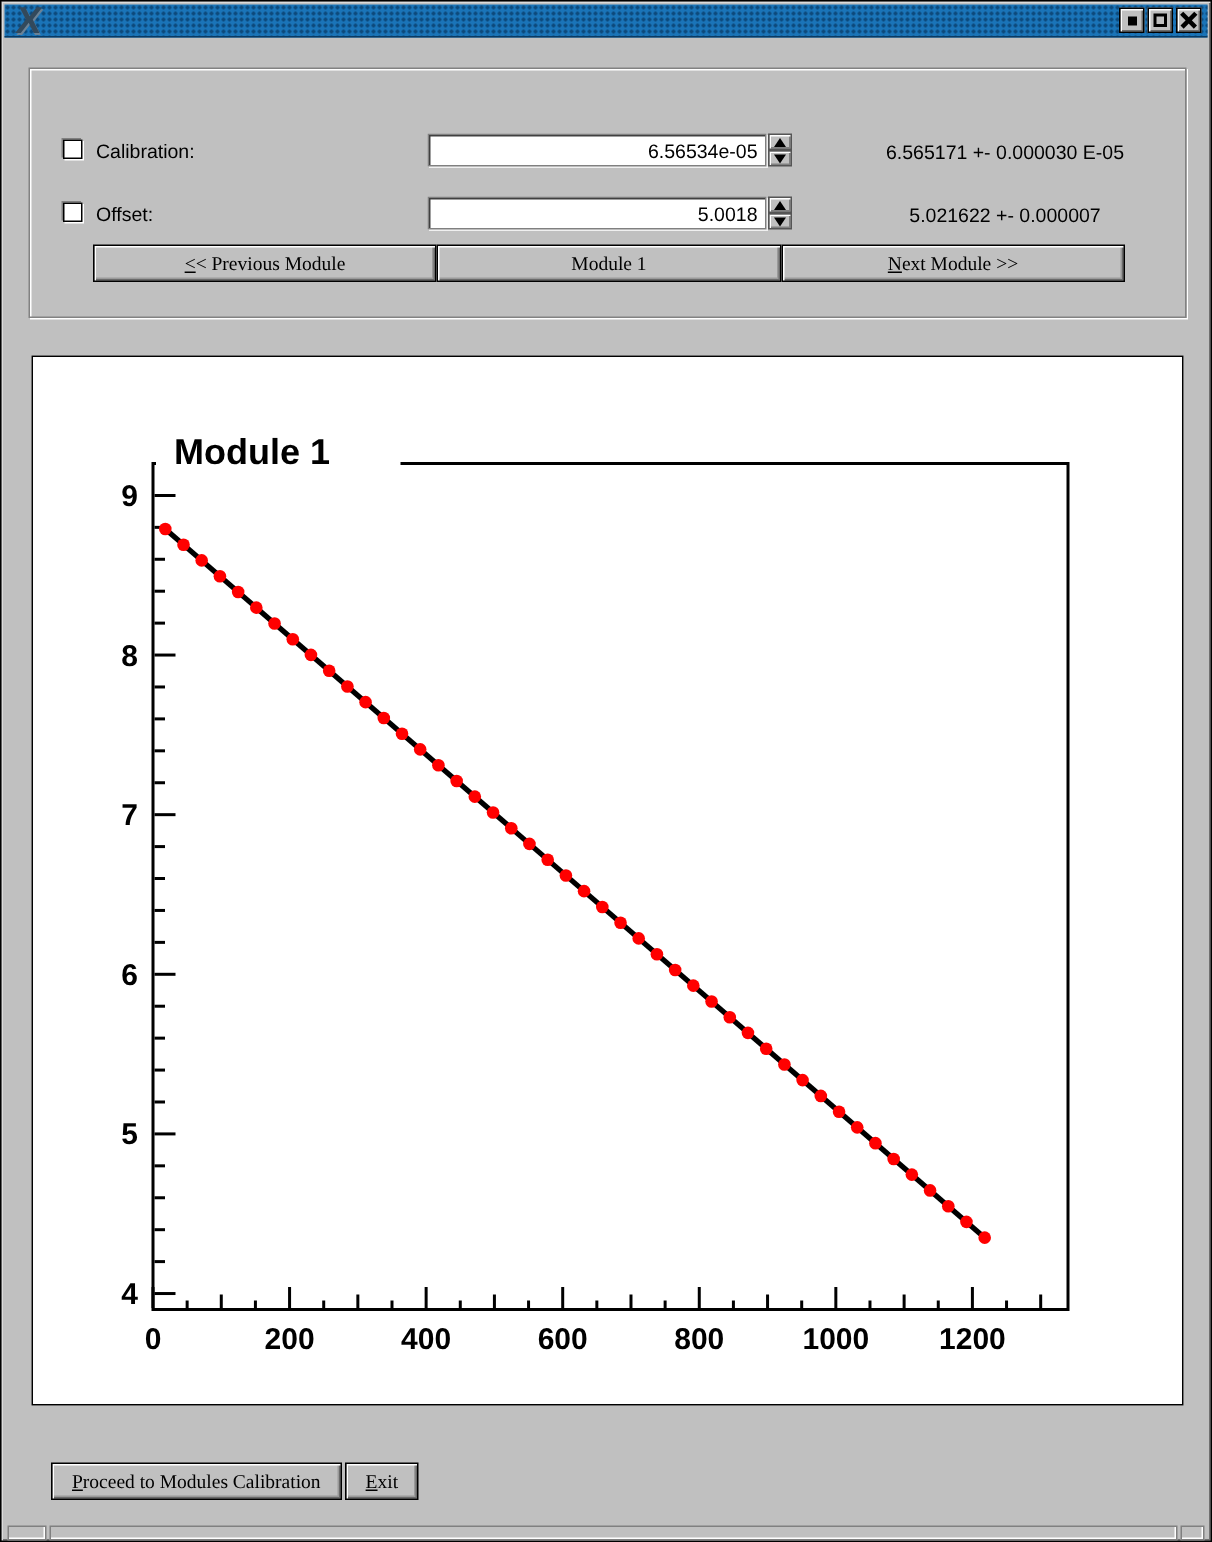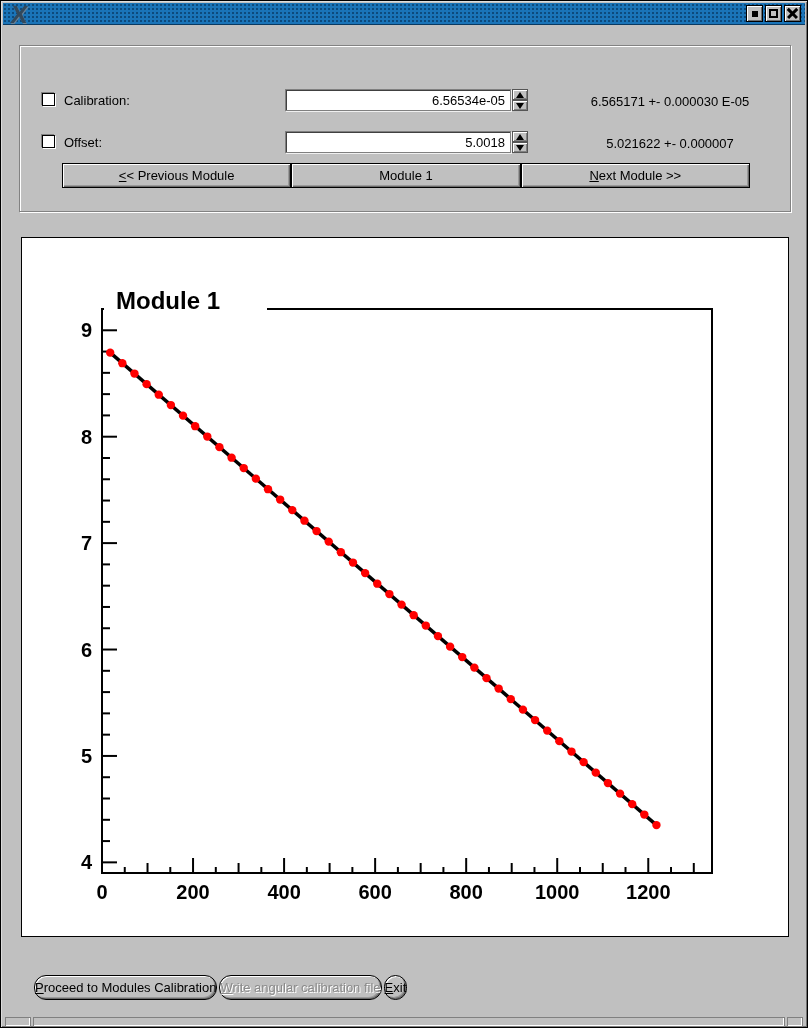--- a/index.html
+++ b/index.html
@@ -77,37 +77,37 @@
   .result-text {
     position:absolute; left:530px; top:6px; width:240px;
     font-size:13px; color:#000; text-align:center; white-space:nowrap;
   }
   
   .nav-row { position:absolute; left:42px; top:117px; width:688px; height:25px; display:flex; }
   .btn {
     background:#c0c0c0; border:1px solid #000;
     box-shadow: inset 1px 1px 0 #fff, inset -1px -1px 0 #6a6a6a, inset -2px -2px 0 #9a9a9a;
     font-size:13px; color:#000; display:flex; align-items:center; justify-content:center;
-    font-family:Liberation Sans, sans-serif; white-space:nowrap;
+    font-family:Liberation Serif, serif; white-space:nowrap;
   }
   .nav-btn { flex:1 1 0; height:25px; }
   .mnemonic { text-decoration:underline; }
 
   
   .chart-canvas {
     position:absolute; left:20px; top:236px; width:768px; height:700px;
     background:#fff; border:1px solid #000;
   }
   .chart-canvas svg { position:absolute; left:0; top:0; }
   .tick { font:bold 20px "Liberation Sans","DejaVu Sans",sans-serif; fill:#000; }
   .charttitle { font:bold 24px "Liberation Sans","DejaVu Sans",sans-serif; fill:#000; }
 
   
   .footer { position:absolute; left:33px; top:974px; height:25px; display:flex; gap:2px; }
-  .footer .btn { padding:0 0; height:25px;border-radius:12px; }
+  .footer .btn { padding:0 13px; height:25px; }
   .btn.disabled { color:#8a8a8a; text-shadow:1px 1px 0 #ffffff; }
 
   
   .statusbar { position:absolute; left:4px; right:4px; top:1016px; height:10px; display:flex; gap:2px; }
   .status-cell {
     background:#c0c0c0; border:1px solid #808080;
     box-shadow: inset -1px -1px 0 #fff; height:10px;
   }
   .status-left { width:26px; } .status-mid { flex:1; } .status-grip { width:16px; }
 </style>
@@ -300,23 +300,20 @@
         <circle cx="634.4626865671642" cy="587.1132075471698" r="4.2" fill="#ff0000"></circle>
         <rect x="82" y="44" width="163" height="30" fill="#fff"></rect>
         <text x="94" y="71" class="charttitle">Module 1</text>
       </svg>
   </div>
 
   <div class="footer">
     <div class="btn">
       <span><span class="mnemonic">P</span><span>roceed to Modules Calibration</span></span>
     </div>
-    <div class="btn disabled">
-      <span><span class="mnemonic">W</span><span>rite angular calibration file</span></span>
-    </div>
     <div class="btn">
       <span><span class="mnemonic">E</span><span>xit</span></span>
     </div>
   </div>
 
   <div class="statusbar">
     <div class="status-cell status-left"></div>
     <div class="status-cell status-mid"></div>
     <div class="status-cell status-grip"></div>
   </div>

